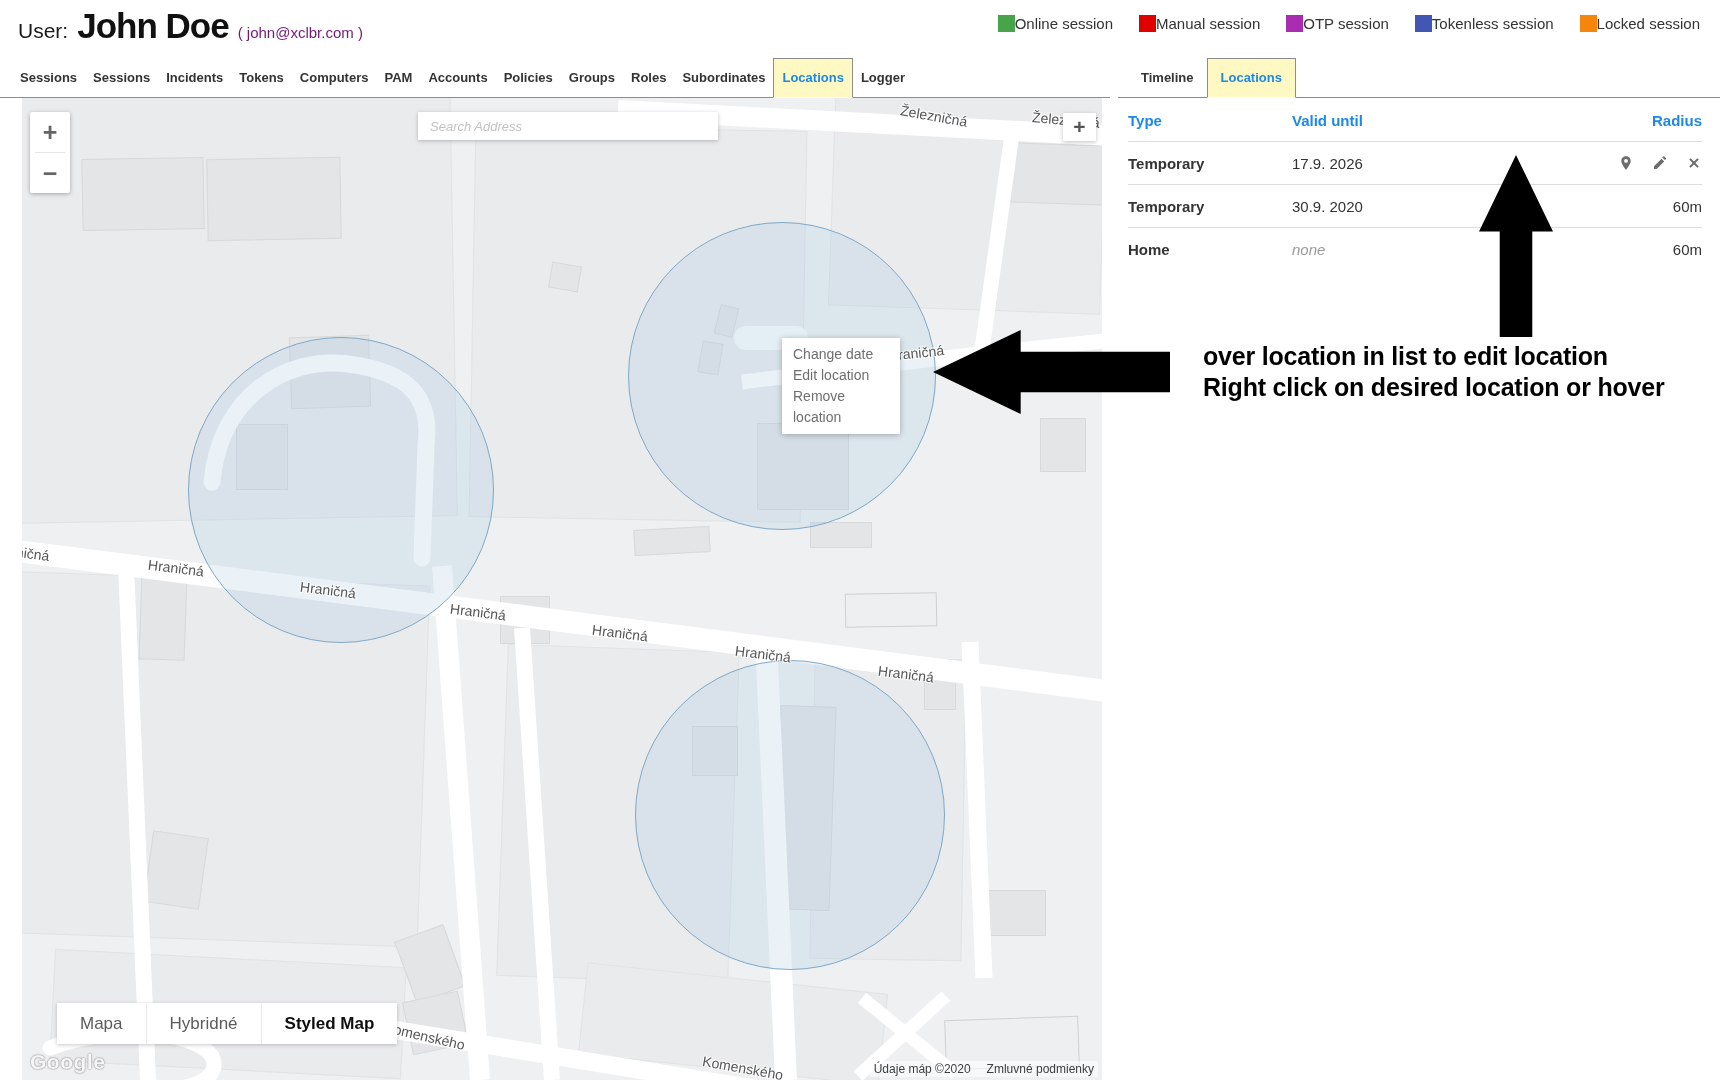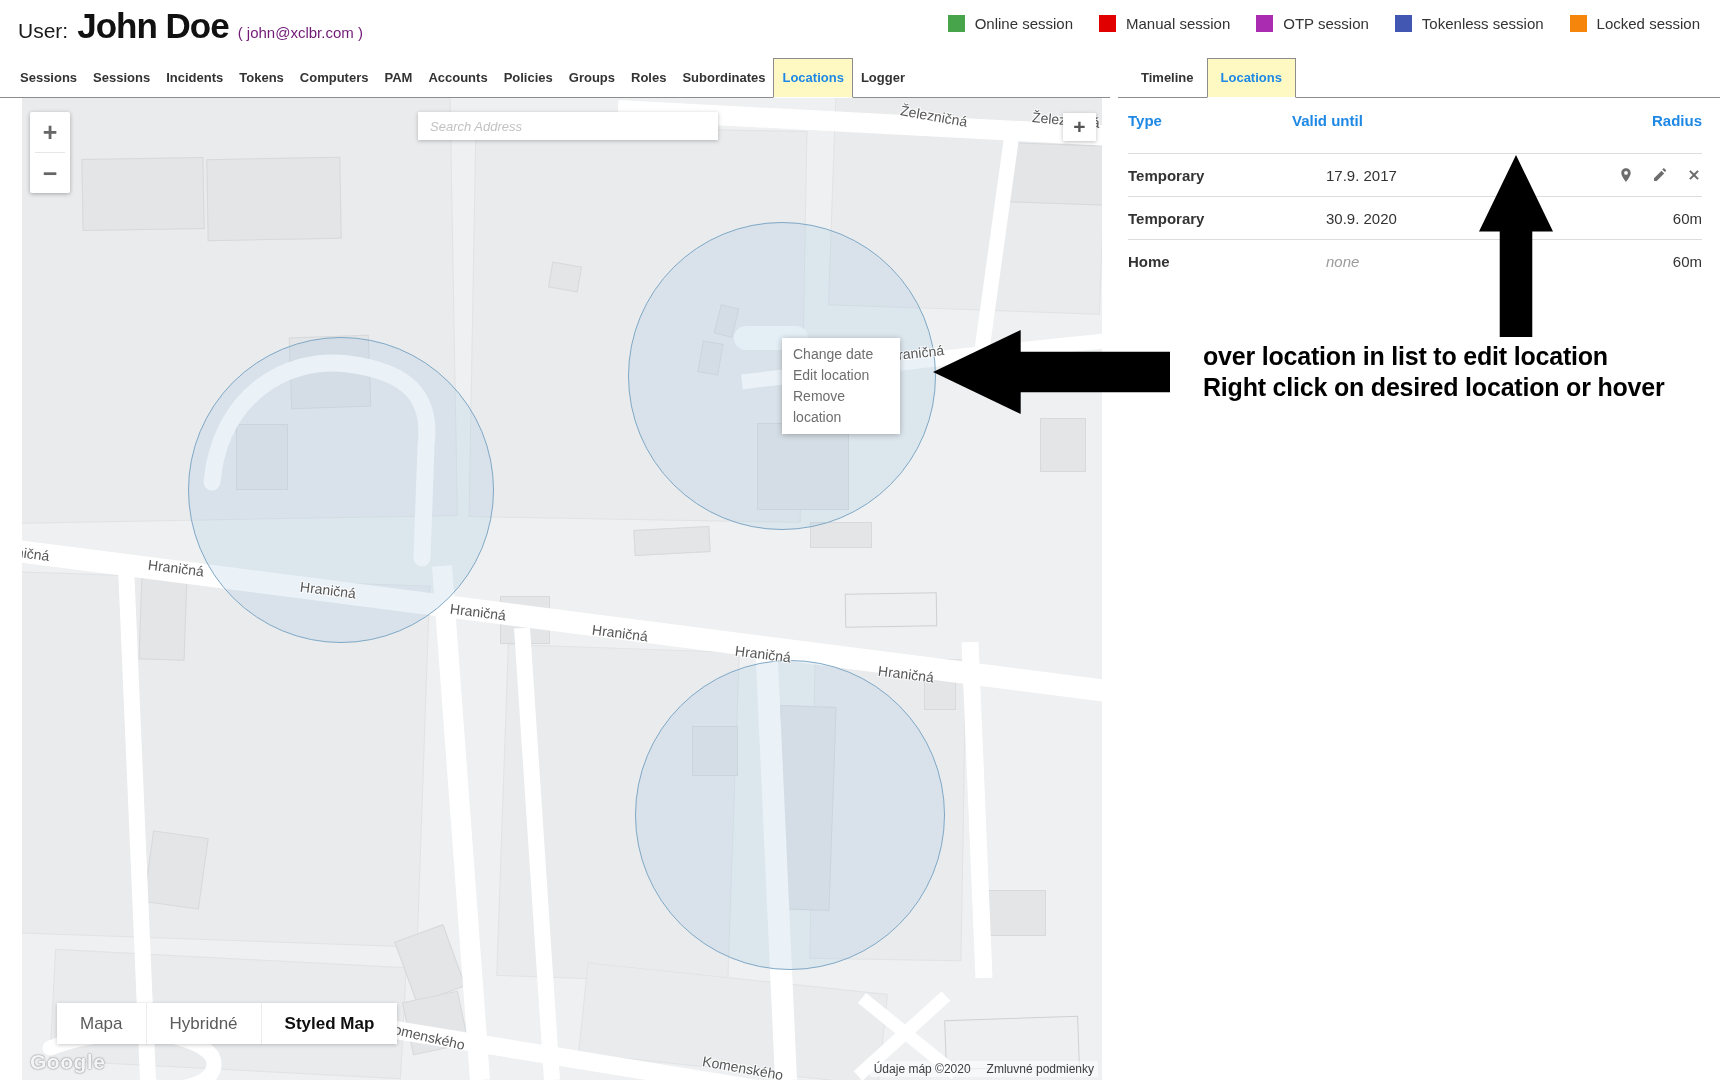--- a/index.html
+++ b/index.html
@@ -6,21 +6,21 @@
   body{
     width:1720px;height:1080px;position:relative;background:#fff;overflow:hidden;
     font-family:"Liberation Sans","DejaVu Sans",sans-serif;color:#333;
   }
   
   .user-line{position:absolute;left:18px;top:6px;display:flex;align-items:baseline;gap:9px;white-space:nowrap;}
   .user-label{font-size:21px;color:#1a1a1a;}
   .user-name{font-size:35px;font-weight:700;letter-spacing:-1px;color:#111;}
   .user-email{font-size:15px;color:#701a75;}
   .legend{position:absolute;right:20px;top:15px;display:flex;align-items:center;gap:26px;}
-  .legend-item{display:flex;align-items:center;gap:10px;font-size:15px;color:#333;}
+  .legend-item{display:flex;align-items:center;font-size:15px;color:#333;}
   .swatch{width:17px;height:17px;display:inline-block;}
   
   .main-tabs{position:absolute;left:0;top:58px;width:1110px;height:40px;display:flex;align-items:stretch;
     border-bottom:1px solid #8c8c8c;box-sizing:border-box;padding-left:12px;}
   .panel-tabs{position:absolute;left:1118px;top:58px;width:602px;height:40px;display:flex;align-items:stretch;
     border-bottom:1px solid #8c8c8c;box-sizing:border-box;padding-left:10px;}
   .tab{padding:0 8px;font-size:13px;font-weight:700;color:#333;line-height:39px;cursor:pointer;white-space:nowrap;}
   .panel-tabs .tab{padding:0 13px;}
   .tab.active{color:#1e88e5;background:#fef9c3;border:1px solid #8c8c8c;border-bottom:1px solid #fff;margin-bottom:-1px;line-height:37px;}
   
@@ -49,22 +49,22 @@
   .mtbtn{height:41px;background:#fff;display:flex;align-items:center;justify-content:center;padding:0 23px;
     font-size:17px;color:#5b5b5b;cursor:pointer;border-right:1px solid #ececec;}
   .mtbtn.active{color:#0f0f0f;font-weight:700;border-right:0;}
   .glogo{position:absolute;left:8px;top:952px;font-size:21px;font-weight:700;letter-spacing:.5px;z-index:10;
     color:rgba(255,255,255,.92);text-shadow:0 0 2px rgba(110,110,110,.7),0 0 1px rgba(110,110,110,.8);}
   .attrib{position:absolute;right:4px;bottom:3px;display:flex;gap:16px;font-size:12px;color:#3c4043;z-index:10;
     background:rgba(255,255,255,.55);padding:1px 4px;}
   .attrib .link{cursor:pointer;}
   
   .panel-table{position:absolute;left:1128px;top:98px;width:574px;font-size:15px;}
-  .thead{display:flex;padding:14px 0 24px 0;border-bottom:1px solid #dcdddf;color:#1e88e5;font-weight:700;}
-  .trow{display:flex;align-items:center;height:42px;gap:34px;}
+  .thead{display:flex;padding:14px 0 12px 0;border-bottom:1px solid #dcdddf;color:#1e88e5;font-weight:700;}
+  .trow{display:flex;align-items:center;height:42px;}
   .trow + .trow{border-top:1px solid #dcdddf;}
   .c-type{width:164px;}
   .c-valid{flex:1;}
   .c-radius{width:110px;text-align:right;}
   .trow .c-type{font-weight:700;color:#333;}
   .val-none{font-style:italic;color:#9b9b9b;}
   .row-icons{width:110px;display:flex;justify-content:flex-end;gap:18px;}
   .icon-btn{width:16px;height:16px;cursor:pointer;display:inline-flex;}
   .icon-btn svg{width:16px;height:16px;}
   
@@ -231,21 +231,21 @@
 
 <div class="panel-table">
   <div class="thead">
     <div class="c-type">Type</div>
     <div class="c-valid">Valid until</div>
     <div class="c-radius">Radius</div>
   </div>
 
   <div class="trow">
     <div class="c-type">Temporary</div>
-    <div class="c-valid">17.9. 2017</div>
+    <div class="c-valid">17.9. 2026</div>
     <div class="row-icons">
       <span class="icon-btn">
         <svg viewBox="0 0 16 16">
           <path fill="#6d6d6d" fill-rule="evenodd" d="M8 1.2c-2.6 0-4.7 2.1-4.7 4.7 0 3.5 4.7 8.9 4.7 8.9s4.7-5.4 4.7-8.9c0-2.6-2.1-4.7-4.7-4.7zm0 6.6a1.9 1.9 0 1 1 0-3.8 1.9 1.9 0 0 1 0 3.8z"></path>
         </svg>
       </span>
       <span class="icon-btn">
         <svg viewBox="0 0 16 16">
           <path fill="#6d6d6d" d="M2 11.3V14h2.7l7.5-7.5-2.7-2.7L2 11.3zM12.9 5.1l1-1c.3-.3.3-.8 0-1.1l-1.6-1.6c-.3-.3-.8-.3-1.1 0l-1 1 2.7 2.7z"></path>
         </svg>

